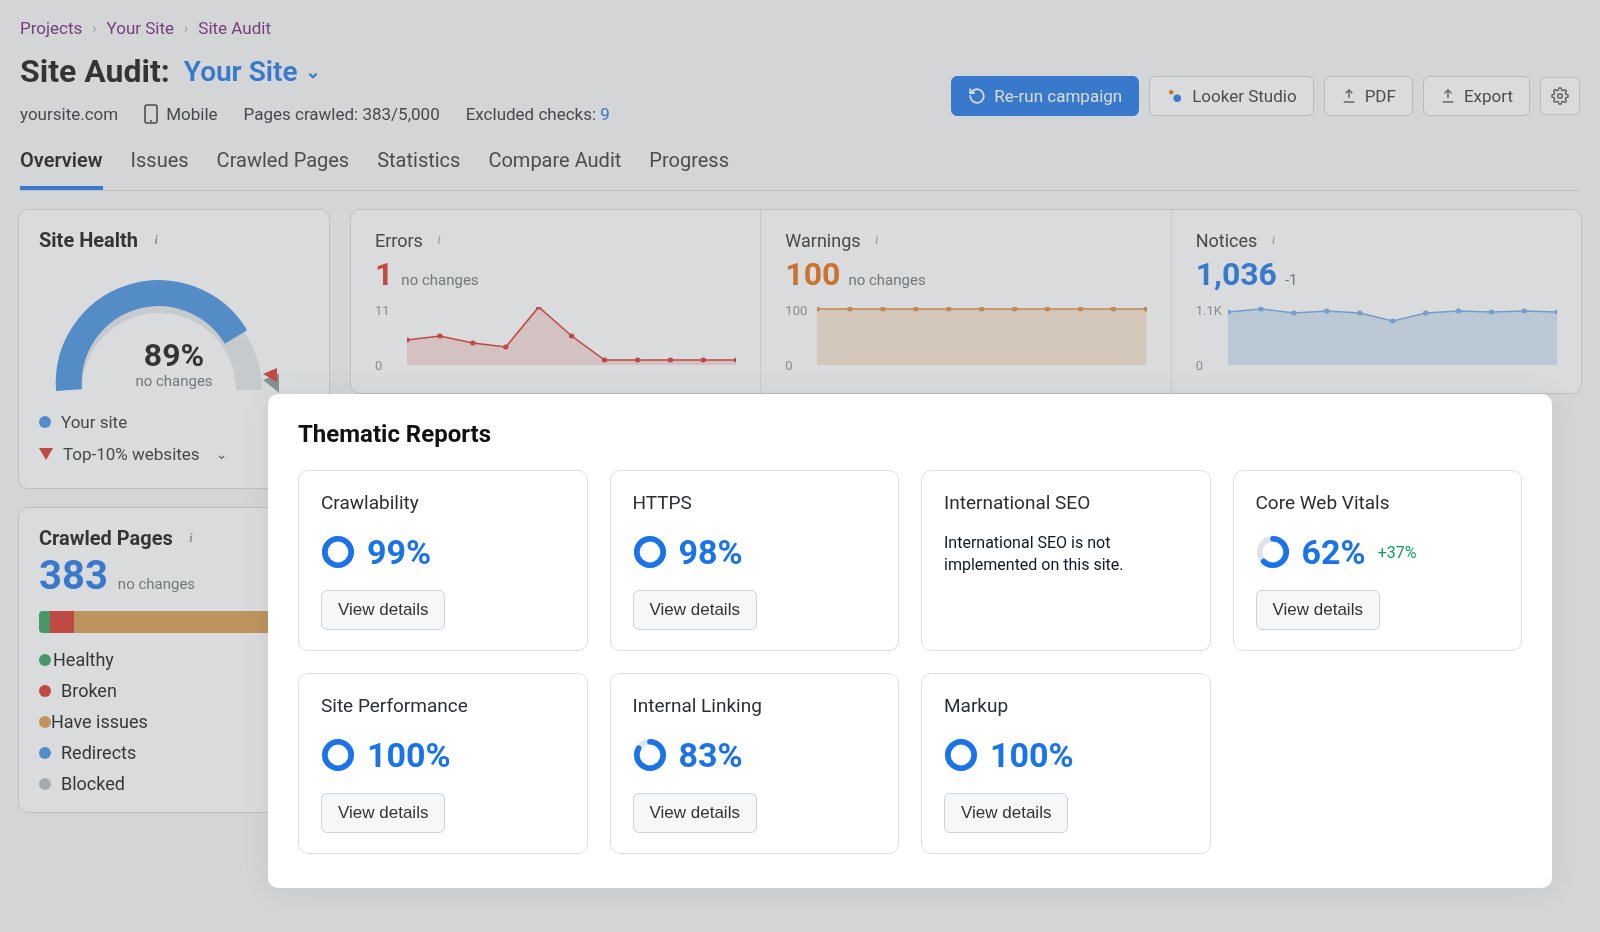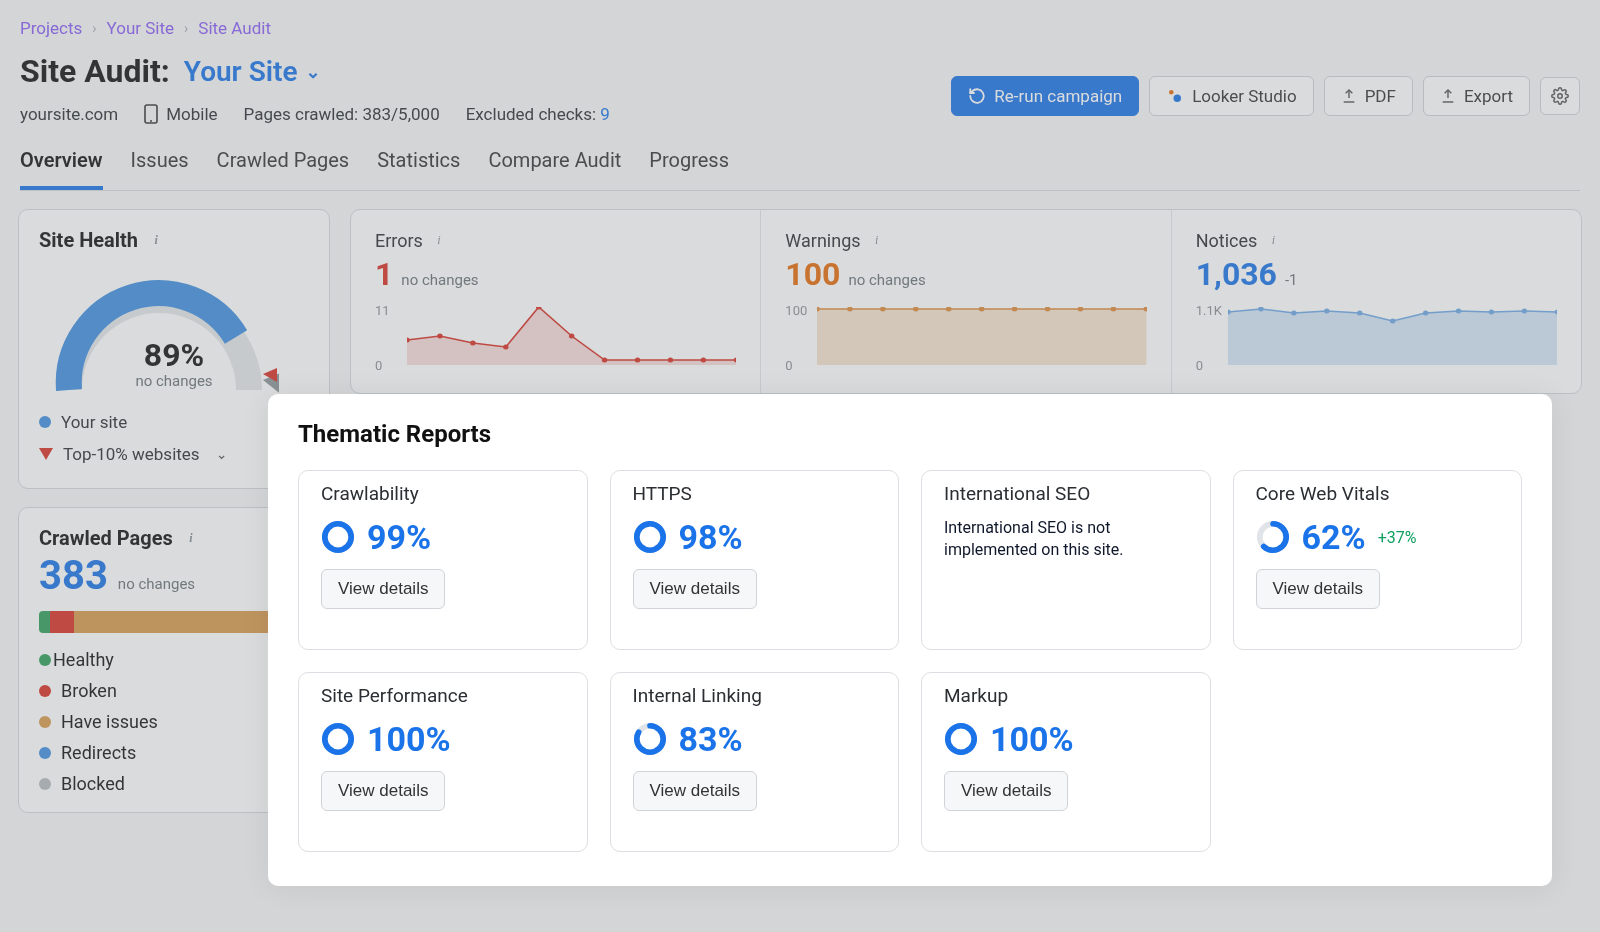--- a/index.html
+++ b/index.html
@@ -1,21 +1,21 @@
 <!DOCTYPE html>
 <html><head>
 <meta charset="utf-8">
 <style>
 * { box-sizing: border-box; margin: 0; padding: 0; }
 body { font-family: -apple-system, BlinkMacSystemFont, "Segoe UI", Roboto, Arial, sans-serif; background: #f6f7f8; color: #111; width: 1600px; height: 932px; overflow: hidden; position: relative; }
 .page { position: relative; width:1600px; height:932px; }
 .dim-overlay { position:absolute; inset:0; background:rgba(130,135,140,0.30); z-index:5; pointer-events:none; }
 .header { padding: 18px 20px 0 20px; position: relative; }
 .breadcrumbs { font-size: 17px; color: #6c7378; display:flex; align-items:center; gap:10px; }
-.breadcrumbs .crumb { color:#8b5cf6; cursor:pointer; }
+.breadcrumbs .crumb { color:#701a75; cursor:pointer; }
 .breadcrumbs .chev { color:#a8adb3; font-size:14px; }
 .title-row { display:flex; align-items:center; gap:14px; margin-top:14px; }
 .title-row .h1 { font-size:32px; font-weight:700; color:#111; }
 .title-row .site-link { font-size:28px; font-weight:600; color:#1a73e8; display:flex; align-items:center; gap:8px; cursor:pointer;}
 .title-row .site-link .caret { font-size:18px; color:#1a73e8; }
 .actions { position:absolute; right:20px; top:44px; display:flex; gap:10px; align-items:center;}
 .btn { display:flex; align-items:center; gap:8px; padding:9px 16px; border-radius:6px; font-size:17px; cursor:pointer; border:1px solid #cfd3d7; background:#fff; color:#333;margin-top:32px; }
 .btn.primary { background:#1a73e8; color:#fff; border-color:#1a73e8; }
 .btn.iconbtn { padding:9px 10px; }
 .meta-row { margin-top:14px; display:flex; gap:26px; font-size:17px; color:#2b2f33; align-items:center;}
@@ -54,21 +54,21 @@
 .crawled-num { font-size:40px; font-weight:700; color:#1a73e8; display:flex; align-items:baseline; gap:10px;}
 .crawled-num .delta { font-size:15px; color:#6c7378; font-weight:400;}
 .stack-bar { height:22px; border-radius:4px; overflow:hidden; display:flex; margin:12px 0 16px 0;}
 .stack-bar span { display:block; height:100%; }
 .page-stats { display:flex; flex-direction:column; gap:10px; font-size:18px;}
 .page-stats .row { display:flex; justify-content:space-between; align-items:center;}
 .page-stats .num { color:#1a73e8; font-size:18px; }
 .thematic { position:absolute; left:268px; top:394px; width:1284px; background:#fff; border-radius:10px; box-shadow: 0 2px 30px rgba(0,0,0,0.07); padding: 26px 30px 34px 30px; z-index:10; }
 .thematic h2 { font-size:24px; font-weight:700; margin-bottom:22px; }
 .thematic-grid { display:grid; grid-template-columns: repeat(4, 1fr); gap:22px; }
-.tcard { border:1px solid #dcdfe3; border-radius:10px; padding:11px 22px; min-height:180px; display:flex; flex-direction:column; gap:12px;}
+.tcard { border:1px solid #dcdfe3; border-radius:10px; padding:20px 22px; min-height:180px; display:flex; flex-direction:column; gap:18px;}
 .tcard .tlbl { font-size:19px; color:#2b2f33; }
 .tcard .tval { display:flex; align-items:center; gap:12px;}
 .tcard .tval .pct { font-size:34px; font-weight:700; color:#1a73e8;}
 .tcard .tval .delta { font-size:16px; color:#0e9f5f; }
 .tcard .desc { font-size:16px; color:#0f172a; line-height:1.4; }
 .donut { width:34px; height:34px; }
 .vd-btn { align-self:flex-start; padding:9px 16px; border:1px solid #d0d3d7; border-radius:6px; background:#f6f7f8; font-size:17px; color:#333; cursor:pointer;}
 svg { display:block; }
 </style>
 </head>
@@ -222,21 +222,21 @@
               <span class="num">17</span>
             </div>
             <div class="row">
               <span style="display:flex;align-items:center;gap:10px">
                 <span class="dot" style="background:#d93025"></span>
                 <span>Broken</span>
               </span>
               <span class="num">35</span>
             </div>
             <div class="row">
-              <span style="display:flex;align-items:center;gap:10px">
+              <span style="display:flex;align-items:center;">
                 <span class="dot" style="background:#d89a4b"></span>
                 <span>Have issues</span>
               </span>
               <span class="num">313</span>
             </div>
             <div class="row">
               <span style="display:flex;align-items:center;gap:10px">
                 <span class="dot" style="background:#3f8fe0"></span>
                 <span>Redirects</span>
               </span>

